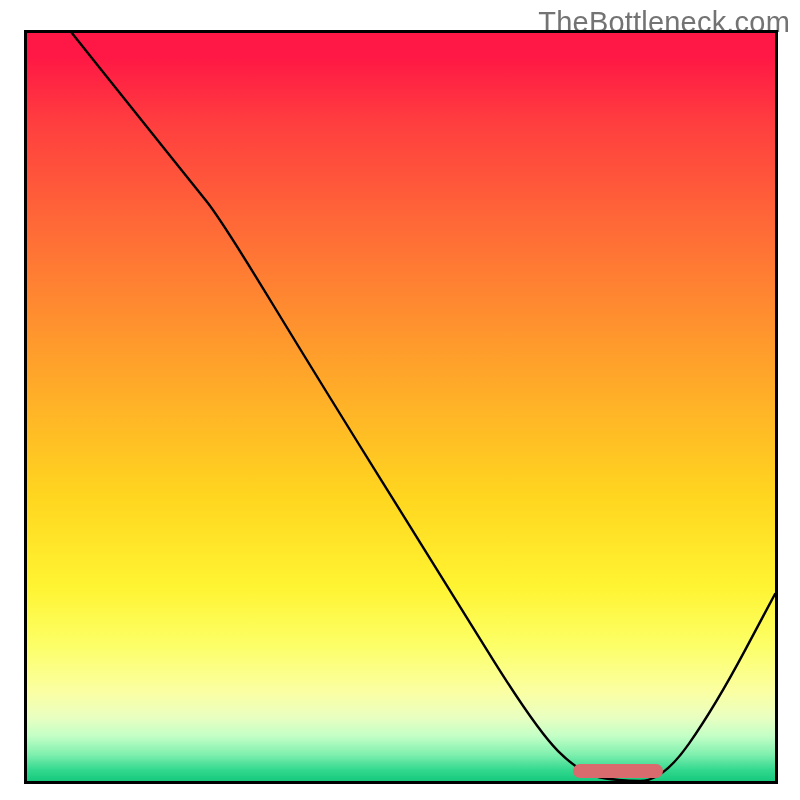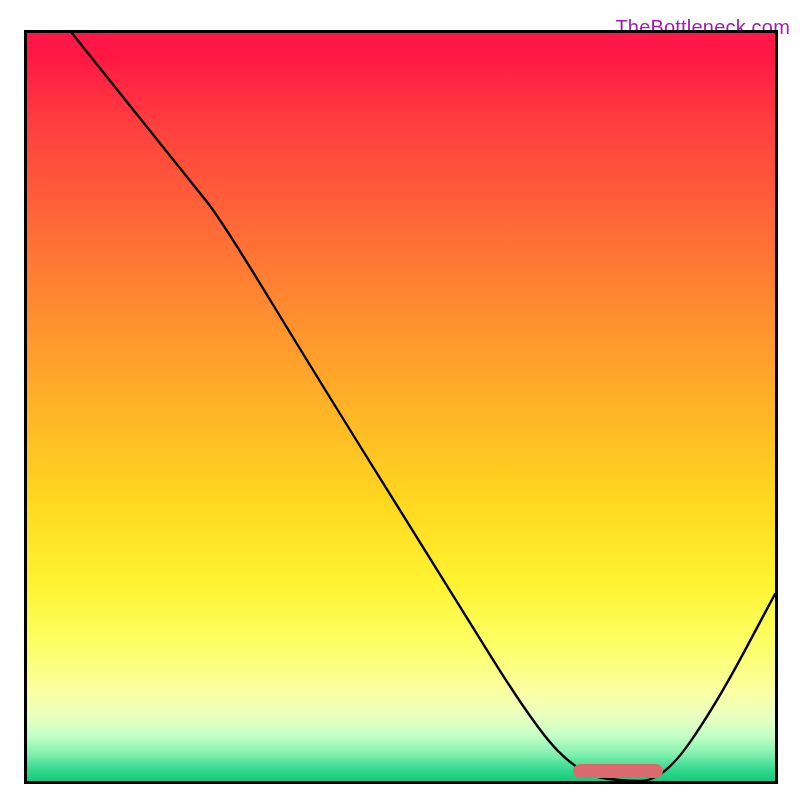--- a/index.html
+++ b/index.html
@@ -10,25 +10,25 @@
     background: #ffffff;
     font-family: Arial, Helvetica, sans-serif;
   }
   .container {
     position: relative;
     width: 800px;
     height: 800px;
   }
   .watermark {
     position: absolute;
-    top: 16px;
+    top: 6px;
     right: 10px;
-    font-size: 20px;
+    font-size: 29px;
     font-weight: 500;
-    color: #a21caf;
+    color: #737373;
     letter-spacing: 0.2px;
   }
   .frame {
     position: absolute;
     left: 24px;
     top: 30px;
     width: 754px;
     height: 754px;
     border: 3px solid #000;
     box-sizing: border-box;

